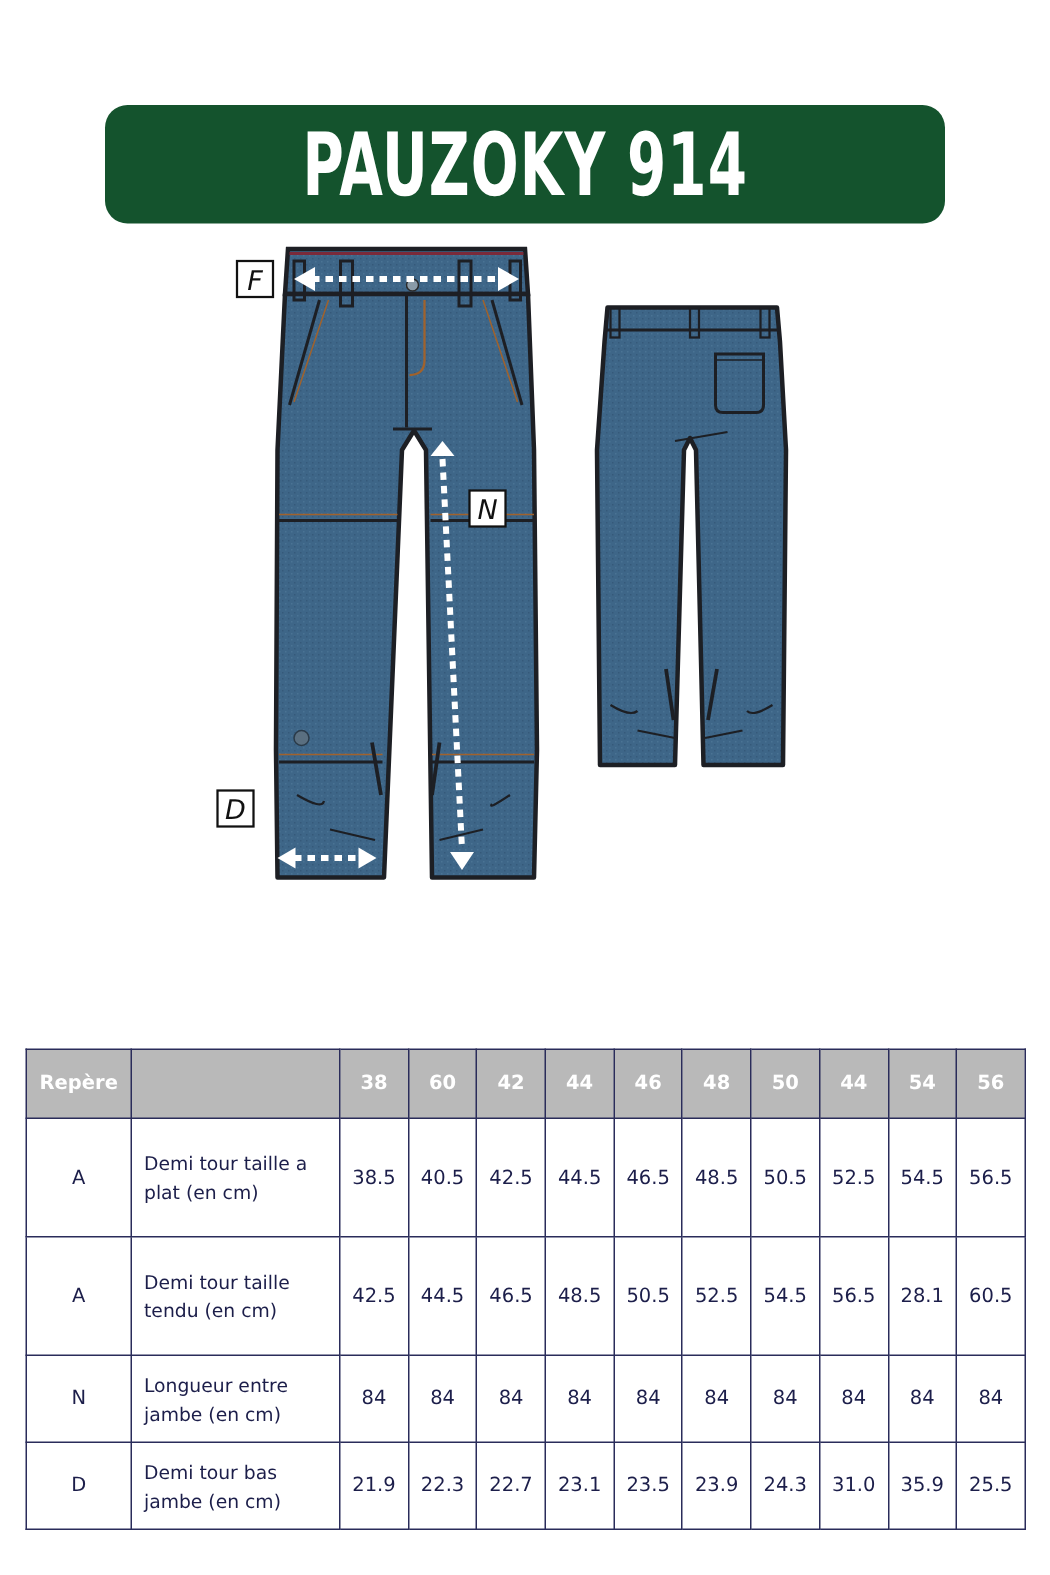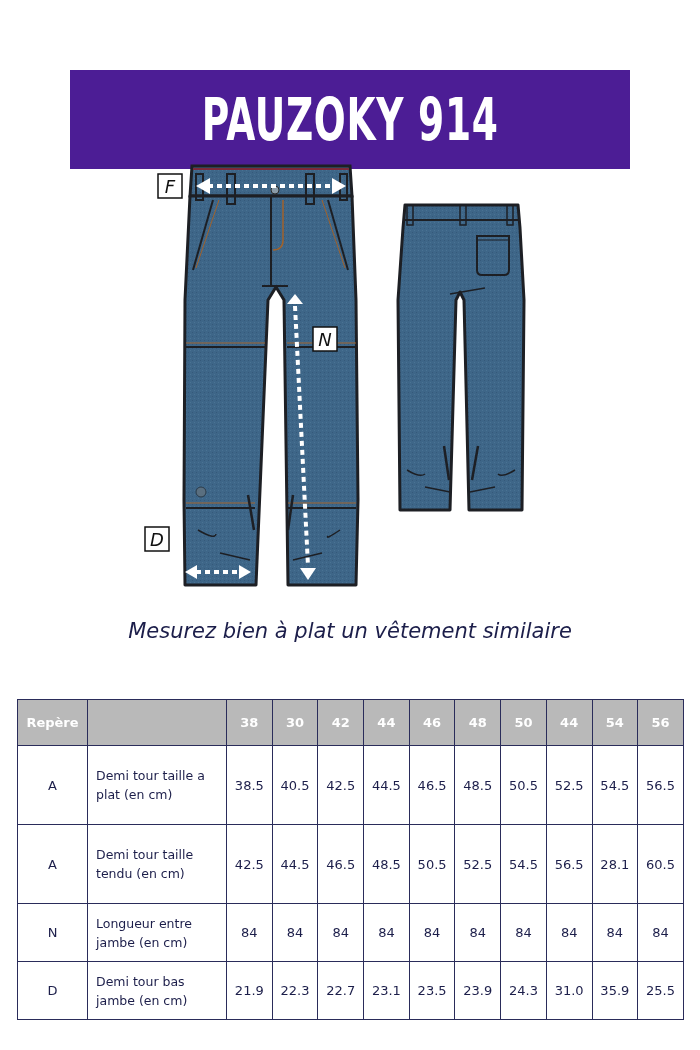--- a/index.html
+++ b/index.html
@@ -1,17 +1,17 @@
 <!DOCTYPE html>
 <html><head>
 <meta charset="utf-8">
 <style>
   html, body { margin:0; padding:0; background:#ffffff; }
   body { width:700px; height:1050px; position:relative; overflow:hidden; font-family:"DejaVu Sans", sans-serif; }
-  .title-bar { position:absolute; left:70px; top:70px; width:560px; height:99px; background:#4c1d95; display:flex; align-items:center; justify-content:center; }
+  .title-bar { position:absolute; left:70px; top:70px; width:560px; height:79px; background:#14532d; display:flex; align-items:center; justify-content:center;border-radius:15px; }
   .title-text { color:#ffffff; font-family:"DejaVu Sans Condensed","DejaVu Sans", sans-serif; font-weight:bold; font-size:58px; letter-spacing:1px; transform:scaleX(0.72); display:inline-block; line-height:1; }
   .drawing { position:absolute; left:0; top:150px; width:700px; height:450px; }
   .instructions { position:absolute; left:0; top:618px; width:700px; text-align:center; color:#1c1e4a; font-style:italic; font-size:21px; line-height:26px; font-family:"DejaVu Sans", sans-serif; }
   .instructions span { display:block; }
   table.sizes { position:absolute; left:17px; top:699px; width:666px; border-collapse:collapse; table-layout:fixed; font-family:"DejaVu Sans", sans-serif; color:#1c1e4a; }
   table.sizes th, table.sizes td { border:1.5px solid #2a2c5a; text-align:center; padding:0; }
   table.sizes thead th { background:#b9b9b9; color:#ffffff; font-weight:bold; font-size:13px; height:45px; }
   table.sizes td { font-size:13px; }
   table.sizes td.label { text-align:left; padding-left:8px; font-size:12.5px; line-height:19px; }
   tr.r1 td, tr.r2 td { height:78px; }
@@ -121,21 +121,20 @@
     <line x1="444" y1="446" x2="449" y2="480" stroke="#1d1f24" stroke-width="2.5"></line>
     <line x1="478" y1="446" x2="472" y2="480" stroke="#1d1f24" stroke-width="2.5"></line>
     <path d="M407,470 Q420,478 425,474" fill="none" stroke="#1d1f24" stroke-width="1.5"></path>
     <path d="M515,470 Q502,478 498,474" fill="none" stroke="#1d1f24" stroke-width="1.5"></path>
     <line x1="425" y1="487" x2="450" y2="492" stroke="#1d1f24" stroke-width="1.5"></line>
     <line x1="470" y1="492" x2="495" y2="487" stroke="#1d1f24" stroke-width="1.5"></line>
   </g>
 </svg>
 
 <div class="instructions">
-  <span>Mesurez bien à plat un vêtement similaire</span>
 </div>
 
 <table class="sizes">
   <colgroup>
     <col style="width:70px">
       <col style="width:139px">
     <col style="width:45.7px">
       <col style="width:45.7px">
       <col style="width:45.7px">
       <col style="width:45.7px">
@@ -144,21 +143,21 @@
       <col style="width:45.7px">
       <col style="width:45.7px">
       <col style="width:45.7px">
       <col style="width:45.7px">
   </colgroup>
   <thead>
     <tr>
       <th>Repère</th>
       <th></th>
       <th>38</th>
-      <th>30</th>
+      <th>60</th>
       <th>42</th>
       <th>44</th>
       <th>46</th>
       <th>48</th>
       <th>50</th>
       <th>44</th>
       <th>54</th>
       <th>56</th>
     </tr>
   </thead>

